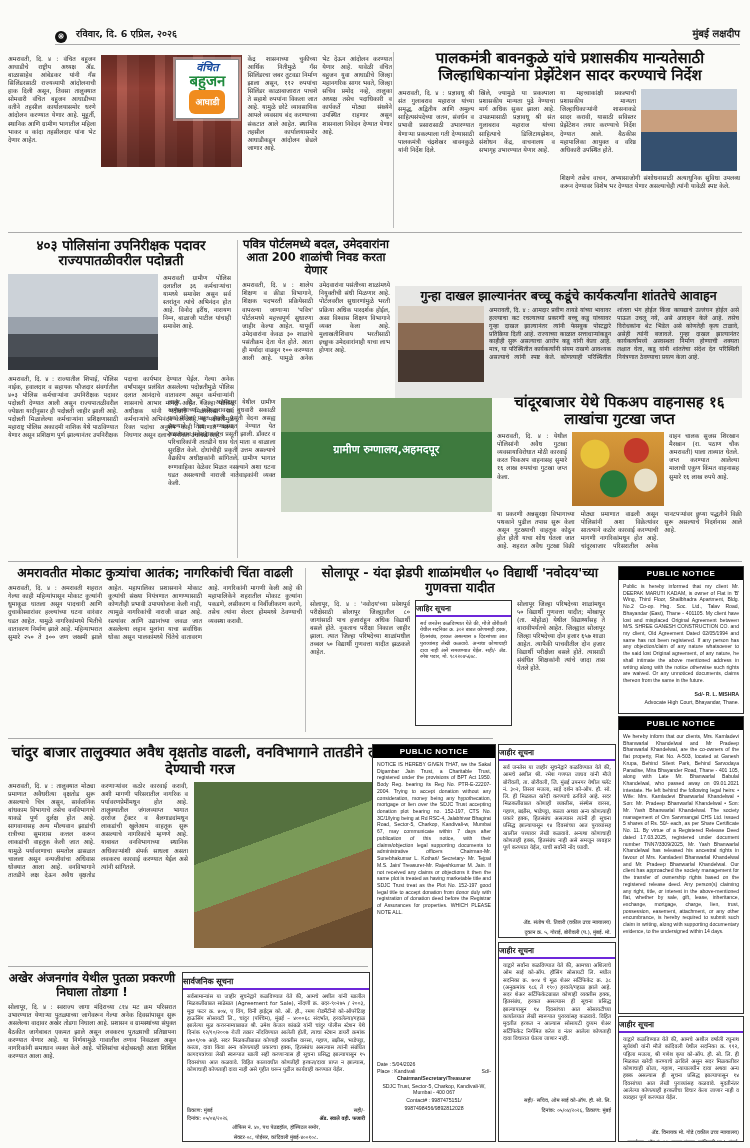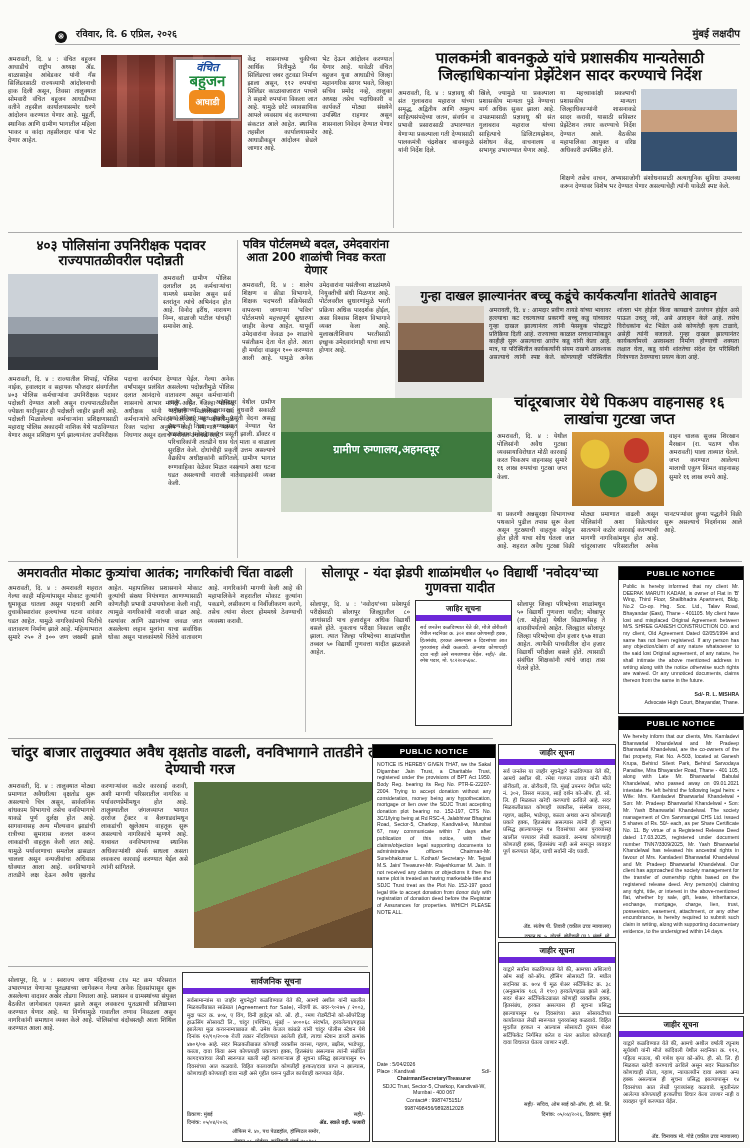--- a/index.html
+++ b/index.html
@@ -14,21 +14,21 @@
   .rule-h{position:absolute;height:1px;background:#aaa;}
   .rule-v{position:absolute;width:1px;background:#bbb;}
   .masthead{display:flex;justify-content:space-between;align-items:center;}
   .logo-dot{display:inline-block;width:12px;height:12px;border-radius:50%;background:#111;color:#fff;
             font-size:8px;line-height:12px;text-align:center;margin-right:4px;vertical-align:-2px;}
   .date-txt{font-size:9.5px;font-weight:bold;}
   .edition-txt{font-size:10px;font-weight:bold;}
   .notice{border:1px solid #333;background:#fff;overflow:hidden;}
   .notice-head-black{background:#000;color:#fff;font-weight:bold;text-align:center;
        font-size:8px;padding:2px 8px;font-family:"Liberation Sans",sans-serif;letter-spacing:.5px;}
-  .notice-head-mr{font-weight:bold;text-align:center;font-size:7.5px;padding:2px 0;border-bottom:6px solid #6d28d9;}
+  .notice-head-mr{font-weight:bold;font-size:7.5px;padding:2px 0;border-bottom:2px solid #6d28d9;}
   .notice-body-en{font-size:5.1px;line-height:1.32;text-align:justify;padding:3px 4px;
        font-family:"Liberation Sans",sans-serif;color:#222;}
   .notice-body-mr{font-size:5.4px;line-height:1.35;text-align:justify;padding:3px 4px;color:#222;}
   .sign-line{font-size:5.2px;text-align:right;padding:1px 4px;color:#222;}
   .sign-line-en{font-size:5.2px;text-align:right;padding:1px 4px;color:#222;font-family:"Liberation Sans",sans-serif;}
   .gray-banner{background:#e7e7e5;}
   .highlight-box{background:#e2e2df;border:1px solid #999;font-weight:bold;text-align:center;
        font-size:9.5px;line-height:1.3;display:flex;align-items:center;justify-content:center;padding:2px;}
   .caption-strip{position:absolute;left:0;right:0;top:38%;text-align:center;color:#fff;
        font-weight:bold;font-size:11px;text-shadow:0 0 3px #063;}
@@ -188,20 +188,21 @@
     <div style="display:flex;gap:6px;margin-top:5px;">
       <div class="body-txt cols2" style="width:180px;height:166px;overflow:hidden;">अमरावती, दि. ४ : तालुक्यात मोठ्या प्रमाणात अवैधरीत्या वृक्षतोड सुरू असल्याचे चित्र असून, सार्वजनिक बांधकाम विभागाचे तसेच वनविभागाचे याकडे पूर्ण दुर्लक्ष होत आहे. सागवानासह अन्य मौल्यवान झाडांची रात्रीच्या सुमारास कत्तल करून लाकडांची वाहतूक केली जात आहे. यामुळे पर्यावरणाचा समतोल ढासळत चालला असून वन्यजीवांचा अधिवास धोक्यात आला आहे. वनविभागाने तातडीने लक्ष देऊन अवैध वृक्षतोड करणाऱ्यांवर कठोर कारवाई करावी, अशी मागणी परिसरातील नागरिक व पर्यावरणप्रेमींमधून होत आहे. तालुक्यातील जंगलव्याप्त भागात दररोज ट्रॅक्टर व बैलगाड्यांमधून लाकडांची खुलेआम वाहतूक सुरू असल्याचे नागरिकांचे म्हणणे आहे. याबाबत वनविभागाच्या स्थानिक अधिकाऱ्यांशी संपर्क साधला असता लवकरच कारवाई करण्यात येईल असे त्यांनी सांगितले.</div>
       <div class="photo" style="width:196px;height:166px;background:
            linear-gradient(160deg,#55713f 0 35%,#7a9a58 35% 55%,#8a6a42 55% 80%,#6b4e30 80%);"></div>
     </div>
   </div>
 
   <div class="rule-h" style="left:8px;width:360px;top:966px;"></div>
 
   <div class="abs" style="left:8px;top:972px;width:168px;height:168px;">
+    <div class="hl" style="font-size:12px;">अखेर अंजनगांव येथील पुतळा प्रकरणी निघाला तोडगा !</div>
     <div class="body-txt" style="margin-top:4px;height:126px;overflow:hidden;">सोलापूर, दि. ४ : स्वराज्य जागा मंदिराच्या ८१४ मट क्रम परिसरात उभारण्यात येणाऱ्या पुतळ्याच्या जागेवरून गेल्या अनेक दिवसांपासून सुरू असलेल्या वादावर अखेर तोडगा निघाला आहे. प्रशासन व ग्रामस्थांच्या संयुक्त बैठकीत जागेबाबत एकमत झाले असून लवकरच पुतळ्याची प्रतिष्ठापना करण्यात येणार आहे. या निर्णयामुळे गावातील तणाव निवळला असून नागरिकांनी समाधान व्यक्त केले आहे. पोलिसांचा बंदोबस्तही आता शिथिल करण्यात आला आहे.</div>
   </div>
 
   <div class="abs notice" style="left:182px;top:972px;width:186px;height:168px;">
     <div class="notice-head-mr" style="font-size:8px;">सार्वजनिक सूचना</div>
     <div class="notice-body-mr" style="height:110px;overflow:hidden;">सर्वसामान्यांस या जाहीर सूचनेद्वारे कळविण्यात येते की, आमचे अशील यांनी खालील मिळकतीबाबत साठेखत (Agreement for Sale), नोंदणी क्र. बदर-९०२७५ / २००३, मुद्रा फटर क्र. ४०४, ए विंग, विनी हाईट्स को. ऑ. हौ., रमण रोडमैंटीनो को-ऑपरेटिव्ह हाऊसिंग सोसायटी लि., चांदुर (पश्चिम), मुंबई – ४०००६८ संदर्भात, हरवलेल्या/गहाळ झालेल्या मूळ करारनाम्याबाबत श्री. उमेश केजल कांबळे यांनी चांदुर पोलीस स्टेशन येथे दिनांक १२/१०/२००७ रोजी तक्रार नोंदविण्यात आलेली होती, त्याचा स्टेशन डायरी क्रमांक ४७०१/०७ आहे. सदर मिळकतीबाबत कोणाही व्यक्तीस वारसा, गहाण, बक्षीस, भाडेपट्टा, कब्जा, दावा किंवा अन्य कोणत्याही प्रकारचा हक्क, हितसंबंध असल्यास त्यांनी संबंधित कागदपत्रांच्या लेखी स्वरूपात खाली सही करणाऱ्यास ही सूचना प्रसिद्ध झाल्यापासून १५ दिवसांच्या आत कळवावे. विहित कालावधीत कोणतीही हरकत/दावा प्राप्त न झाल्यास, कोणाचाही कोणताही दावा नाही असे गृहीत धरून पुढील कार्यवाही करण्यात येईल.</div>
     <div style="display:flex;justify-content:space-between;padding:0 4px;">
       <span class="sign-line" style="text-align:left;padding:0;">ठिकाण: मुंबई</span>
       <span class="sign-line" style="padding:0;">सही/-</span>
     </div>

